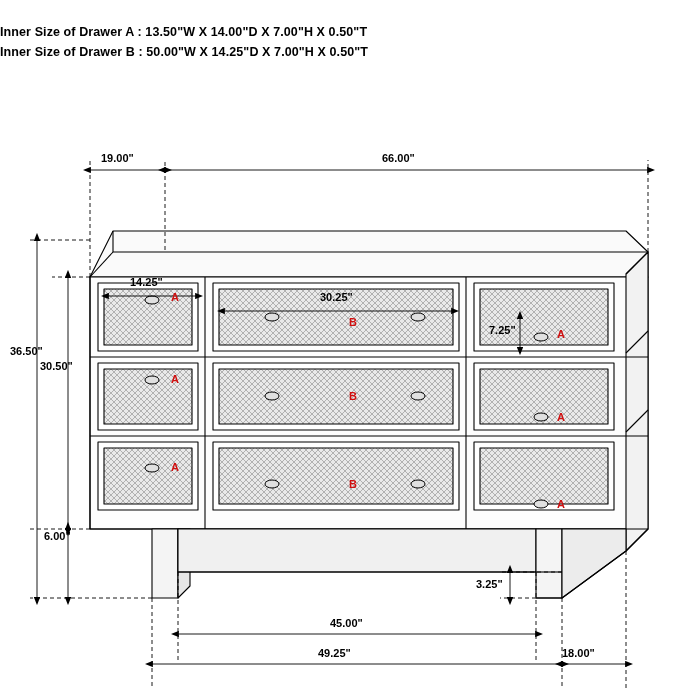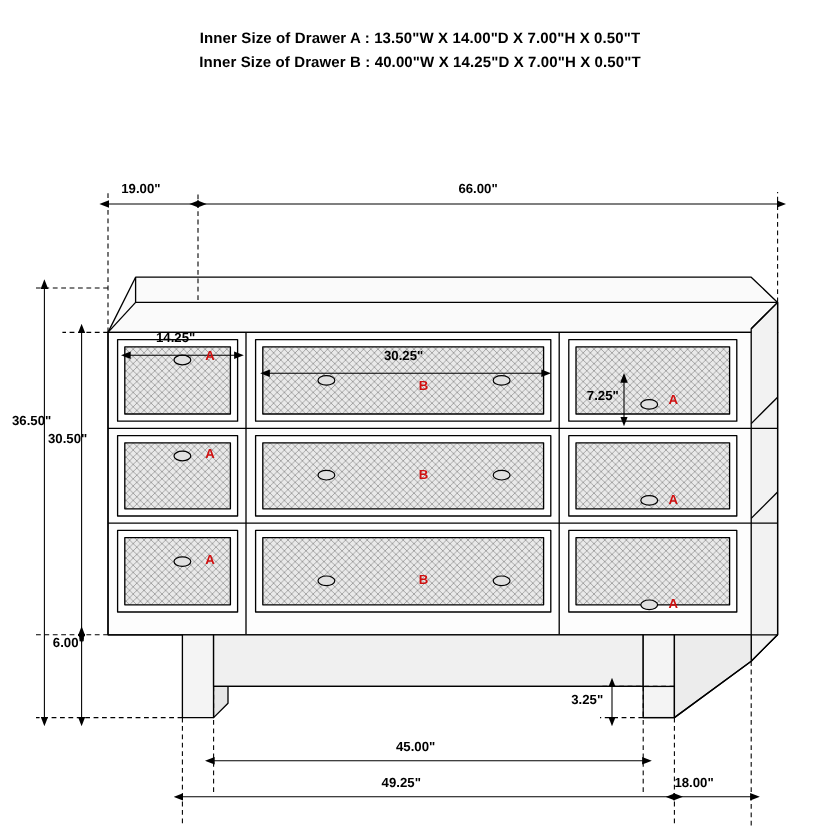--- a/index.html
+++ b/index.html
@@ -12,21 +12,20 @@
     width: 700px;
     height: 700px;
     background: #ffffff;
     font-family: "Liberation Sans", sans-serif;
     overflow: hidden;
   }
   .hdr {
     position: absolute;
     left: 0;
     width: 700px;
-    text-align: center;
     font-weight: bold;
     font-size: 12.5px;
     color: #000;
     letter-spacing: 0.1px;
   }
   #hdr1 { top: 25px; }
   #hdr2 { top: 45px; }
 
   svg#dwg {
     position: absolute;
@@ -48,21 +47,21 @@
     color: #d01010;
     white-space: nowrap;
   }
 </style>
 </head>
 <body>
 
 <div id="root">
 
   <div class="hdr" id="hdr1">Inner Size of Drawer A : 13.50"W X 14.00"D X 7.00"H X 0.50"T</div>
-  <div class="hdr" id="hdr2">Inner Size of Drawer B : 40.00"W X 14.25"D X 7.00"H X 0.50"T</div>
+  <div class="hdr" id="hdr2">Inner Size of Drawer B : 50.00"W X 14.25"D X 7.00"H X 0.50"T</div>
 
   <svg id="dwg" viewBox="0 0 700 700">
     <defs>
       <pattern id="weave" width="6" height="6" patternUnits="userSpaceOnUse">
         <rect width="6" height="6" fill="#e9e9e9"></rect>
         <path d="M0 0 L6 6 M6 0 L0 6" stroke="#9a9a9a" stroke-width="0.7"></path>
       </pattern>
       <marker id="arrL" markerWidth="9" markerHeight="7" refX="8" refY="3.5" orient="auto">
         <path d="M9,0 L9,7 L0,3.5 z" fill="#000"></path>
       </marker>

